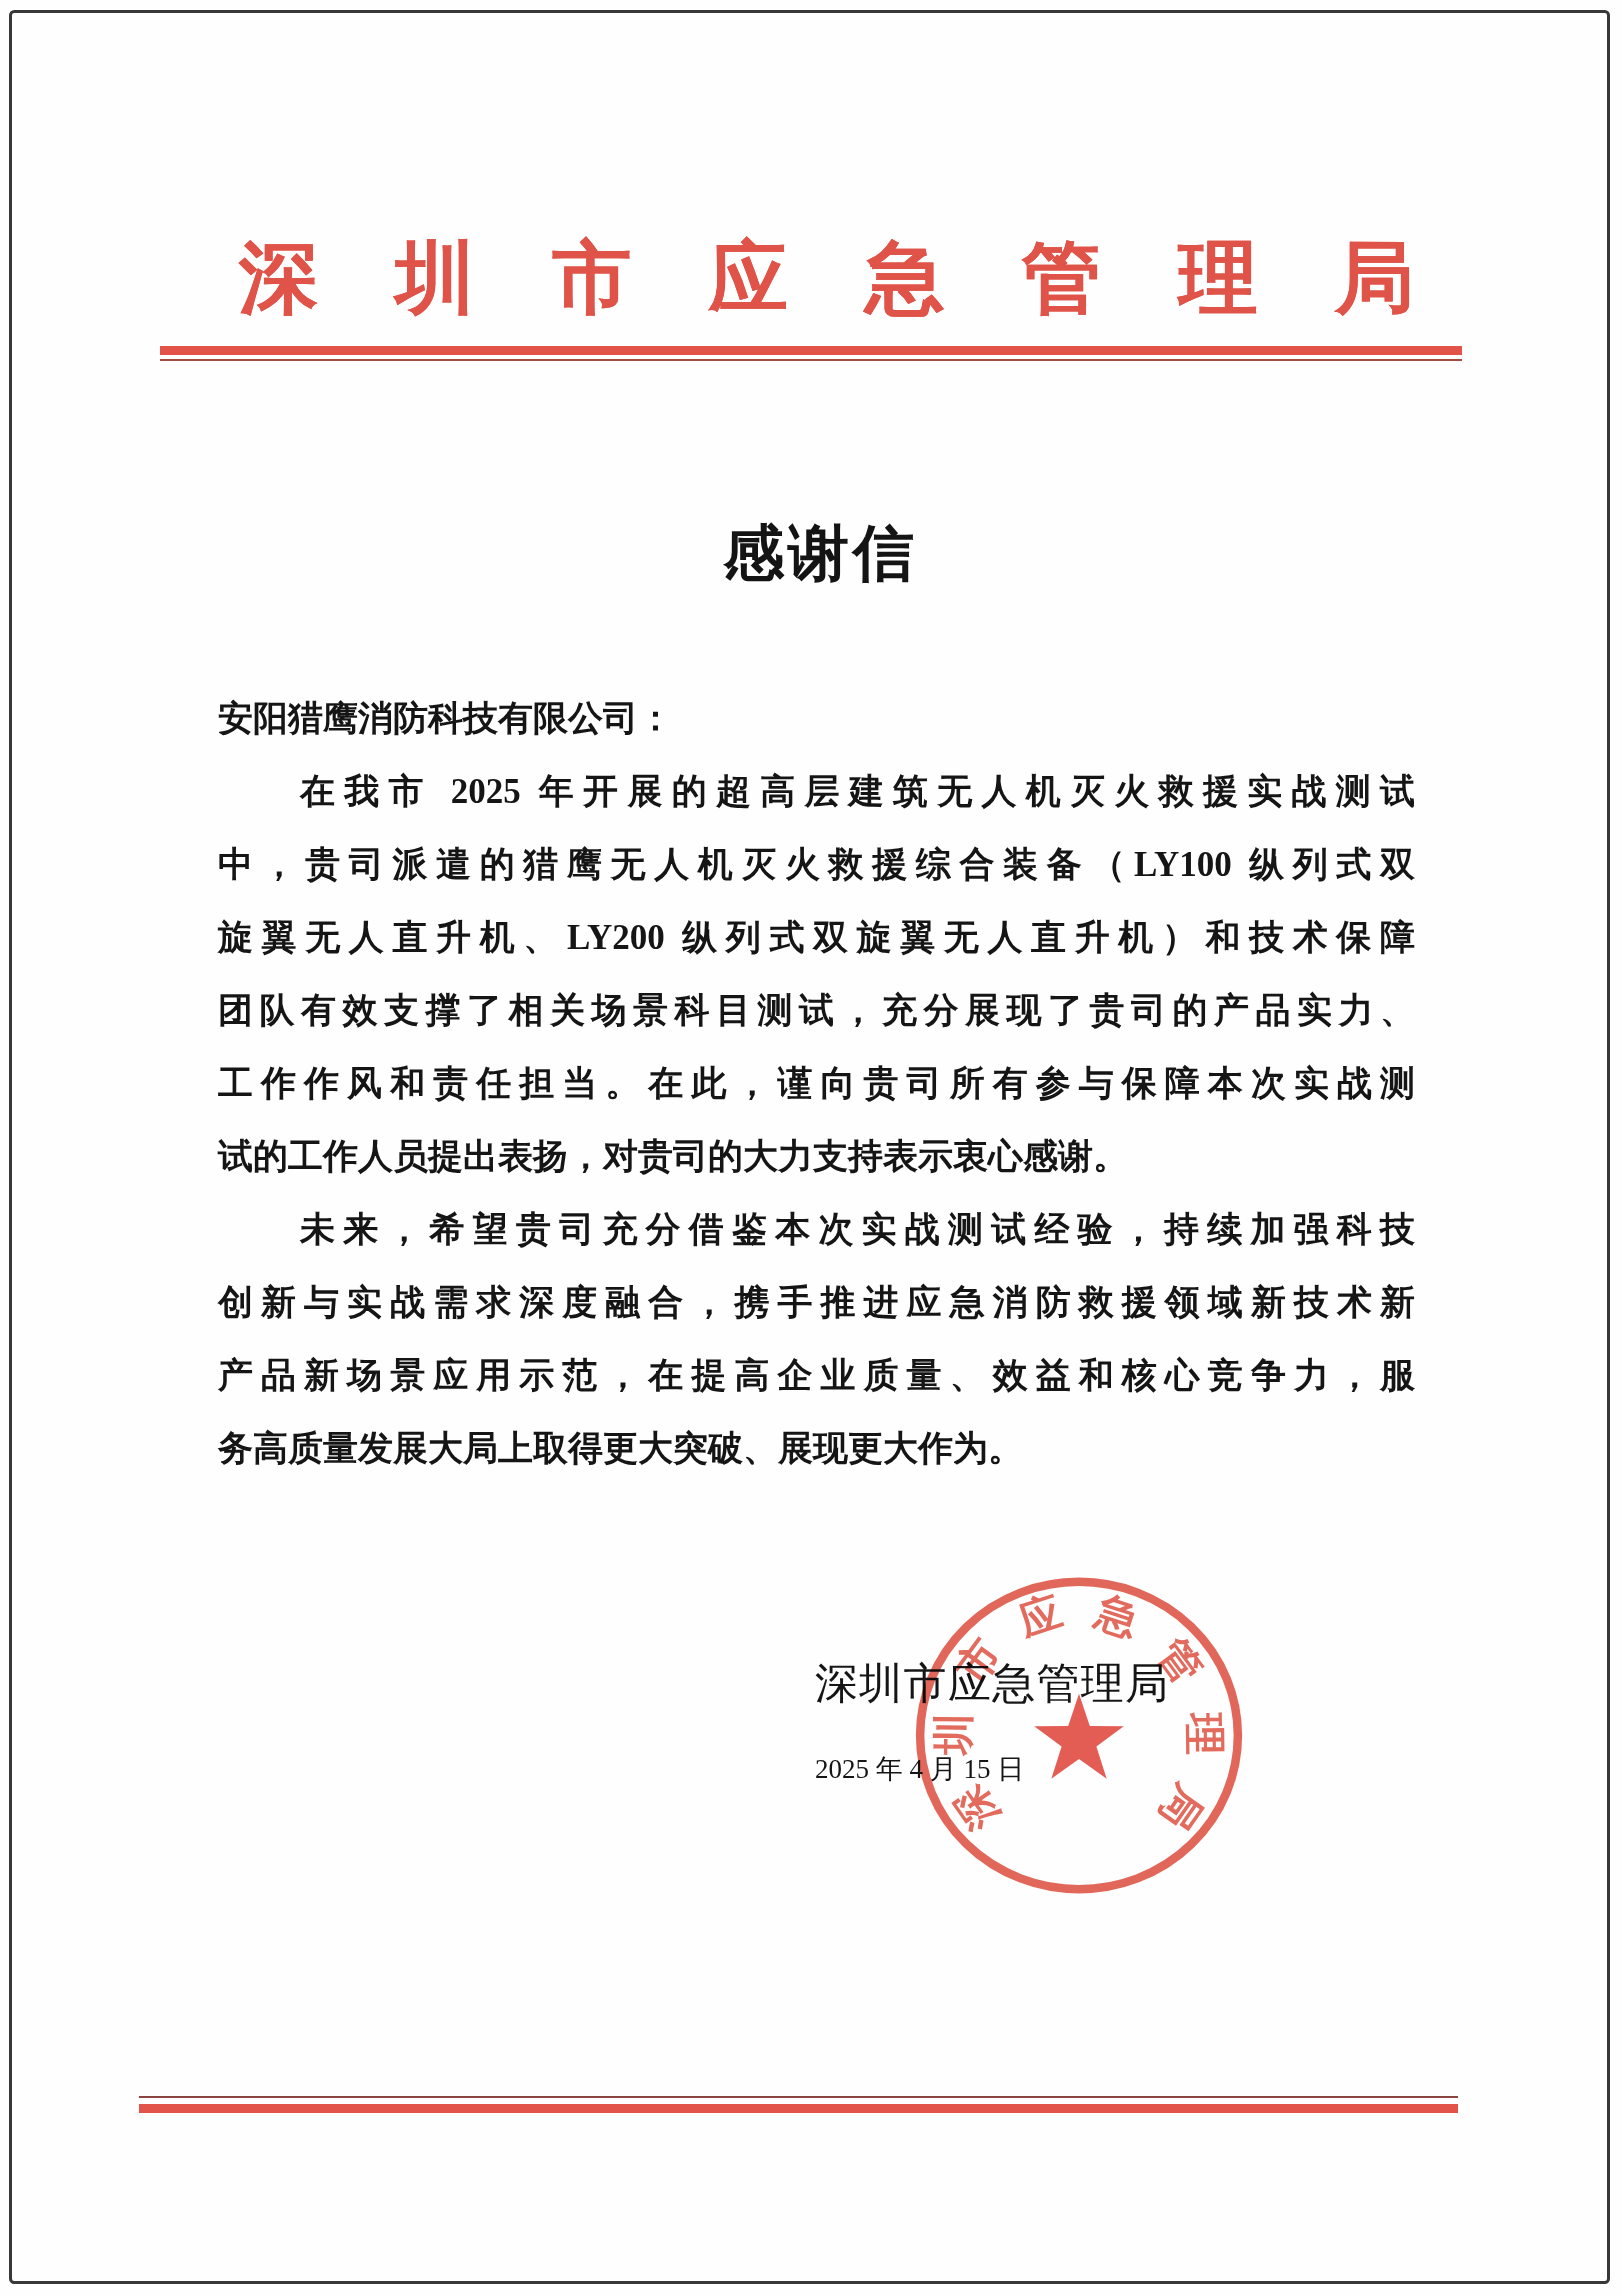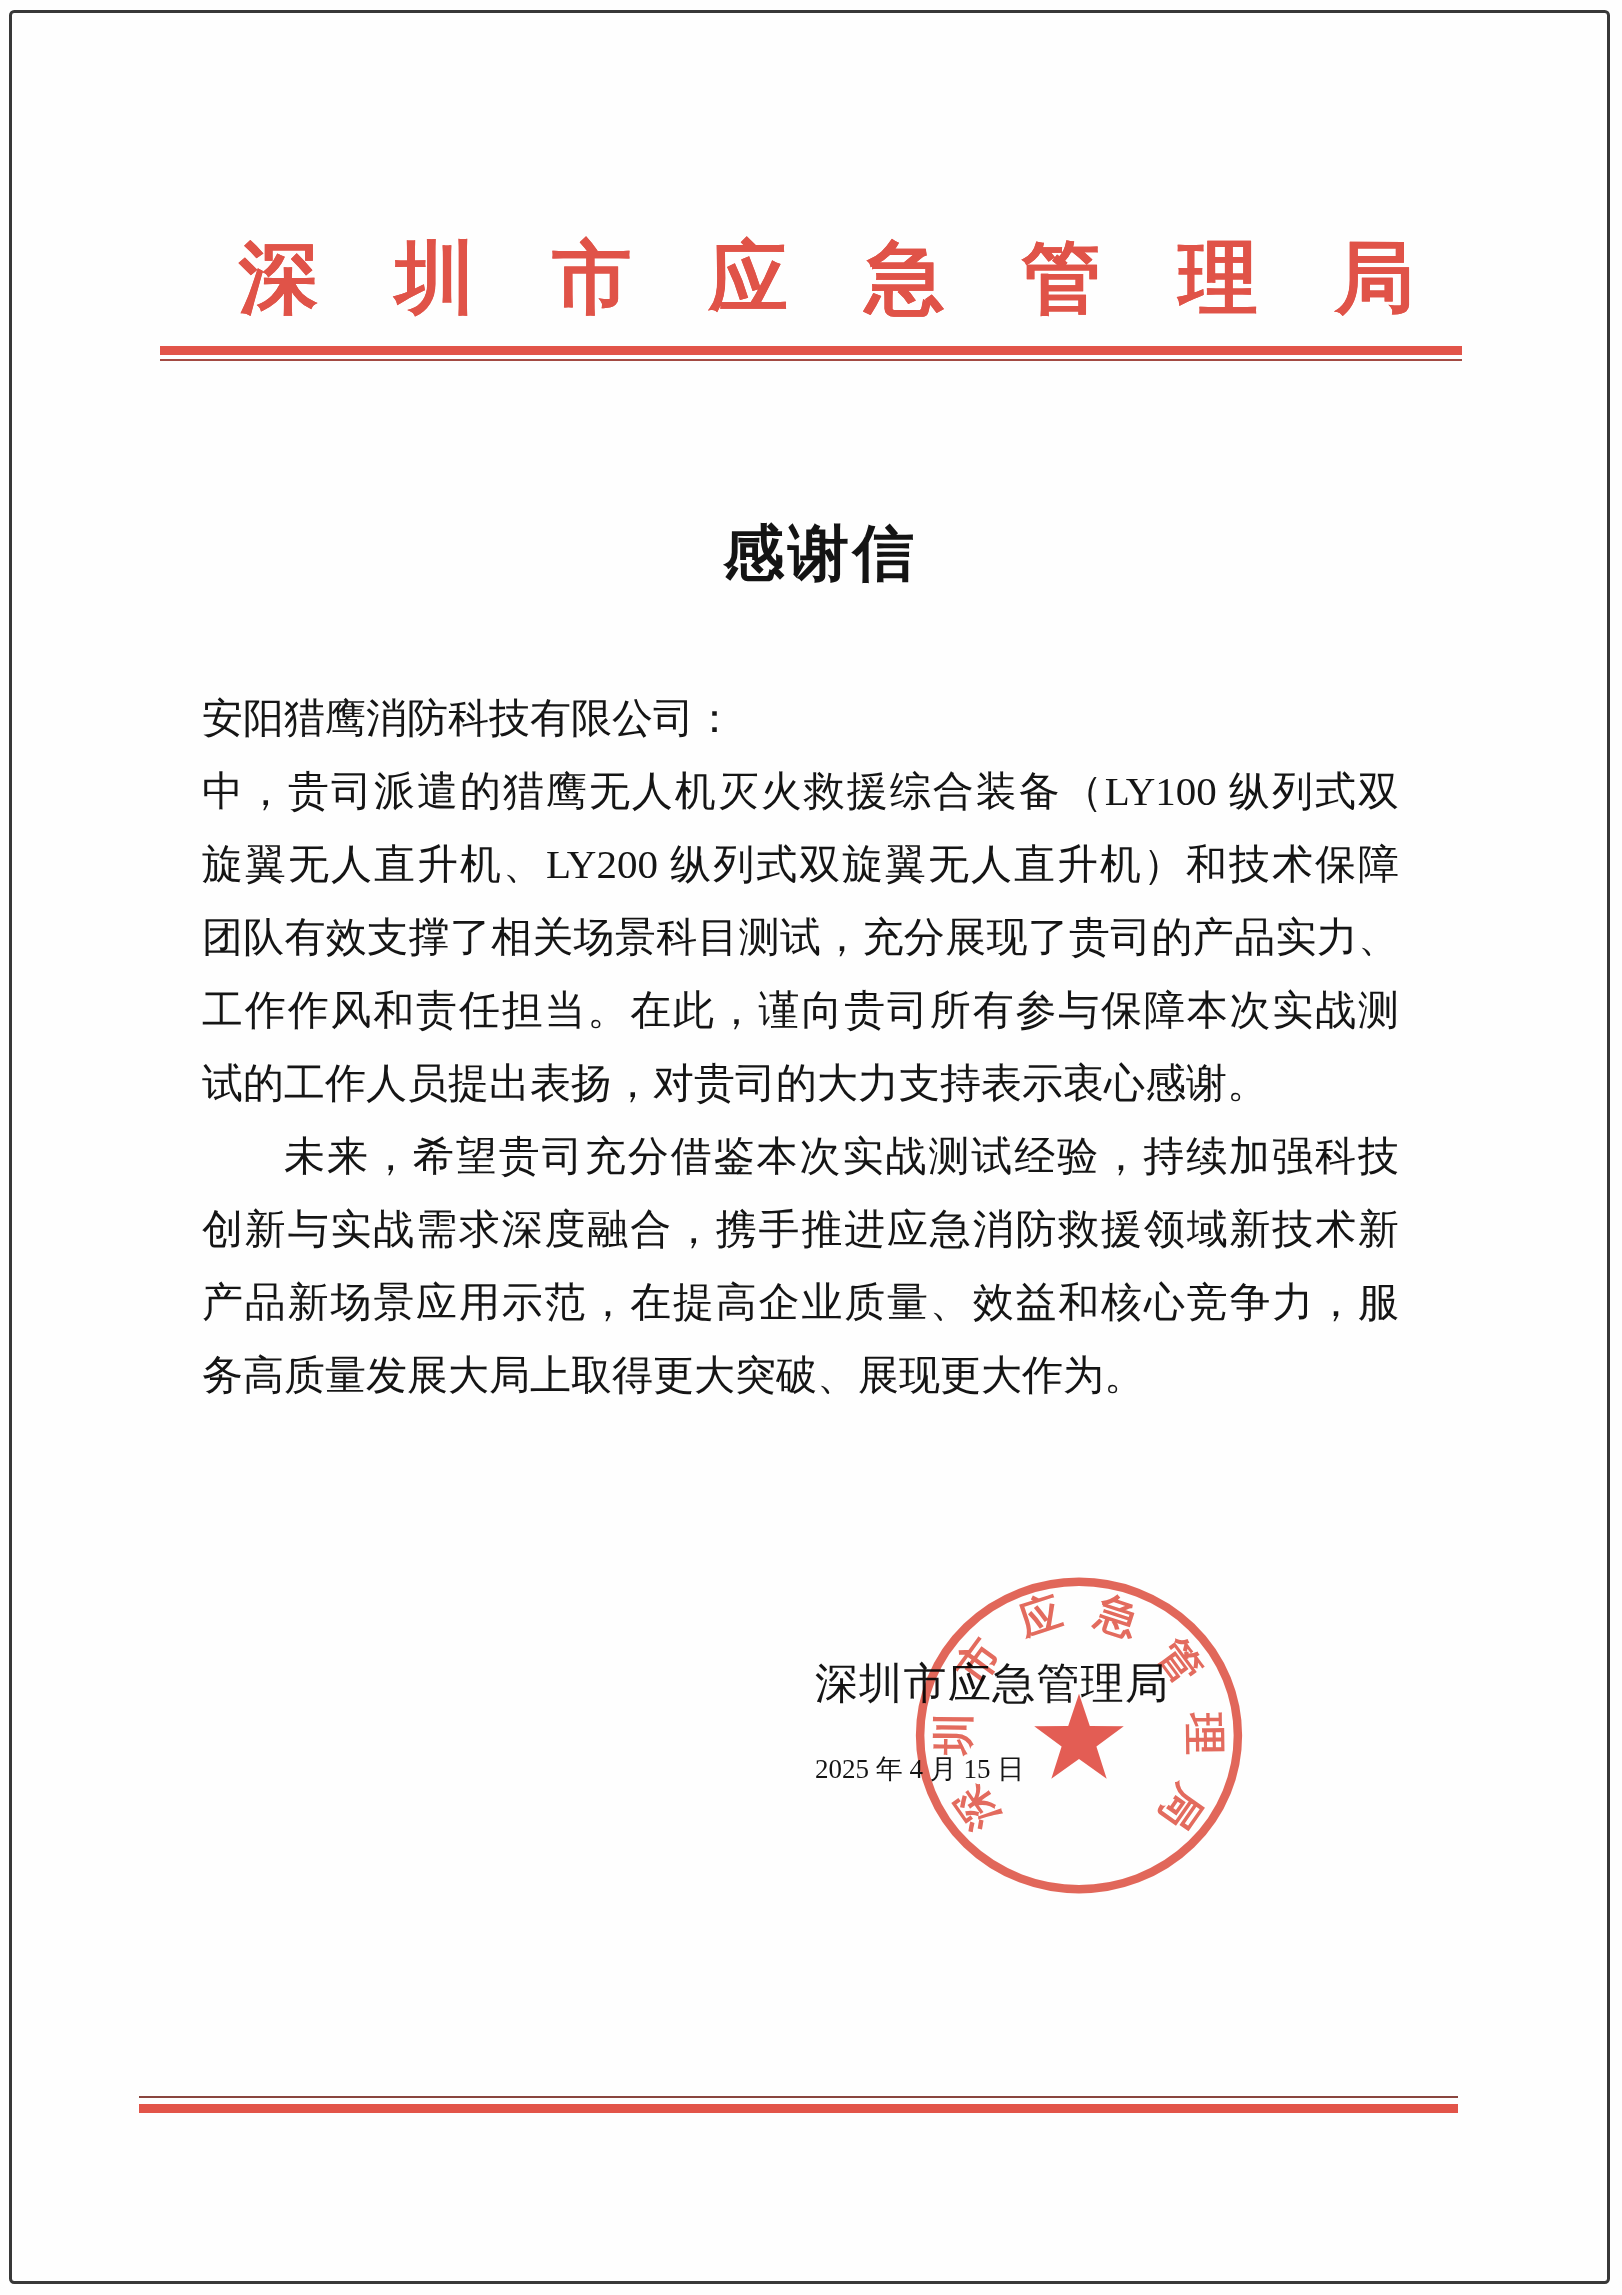--- a/index.html
+++ b/index.html
@@ -25,22 +25,22 @@
   .rule-thin-header{background:#a34a42;}
   .rule-thin-footer{background:#8a453e;}
   
   .doc-title{
     position:absolute;left:0;top:520px;width:1623px;height:68px;
     text-align:center;font-size:61px;font-weight:bold;color:#141414;
     letter-spacing:3.9px;line-height:68px;padding-left:9px;
   }
   
   .body-block{
-    position:absolute;left:202px;top:682px;width:1197px;
-    font-size:41px;color:#151515;
+    position:absolute;left:218px;top:682px;width:1197px;
+    font-size:35px;color:#151515;font-weight:bold;
   }
   .line{
     height:73px;line-height:73px;white-space:nowrap;
     text-align:justify;text-align-last:justify;
   }
   .line.endline{text-align-last:left;white-space:normal;}
   .line.first{text-indent:82px;}
   
   .sig-block{
     position:absolute;left:815px;top:1658px;width:497px;text-align:left;
@@ -76,20 +76,21 @@
     <span>局</span>
   </div>
 
   <div class="rule rule-thick" style="left:160px;top:346px;width:1302px;height:8.5px;"></div>
   <div class="rule rule-thin-header" style="left:160px;top:359px;width:1302px;height:2px;"></div>
 
   <div class="doc-title">感谢信</div>
 
   <div class="body-block">
     <div class="line endline">安阳猎鹰消防科技有限公司：</div>
+    <div class="line first">在我市 2025 年开展的超高层建筑无人机灭火救援实战测试</div>
     <div class="line">中，贵司派遣的猎鹰无人机灭火救援综合装备（LY100 纵列式双</div>
     <div class="line">旋翼无人直升机、LY200 纵列式双旋翼无人直升机）和技术保障</div>
     <div class="line">团队有效支撑了相关场景科目测试，充分展现了贵司的产品实力、</div>
     <div class="line">工作作风和责任担当。在此，谨向贵司所有参与保障本次实战测</div>
     <div class="line endline">试的工作人员提出表扬，对贵司的大力支持表示衷心感谢。</div>
     <div class="line first">未来，希望贵司充分借鉴本次实战测试经验，持续加强科技</div>
     <div class="line">创新与实战需求深度融合，携手推进应急消防救援领域新技术新</div>
     <div class="line">产品新场景应用示范，在提高企业质量、效益和核心竞争力，服</div>
     <div class="line endline">务高质量发展大局上取得更大突破、展现更大作为。</div>
   </div>

